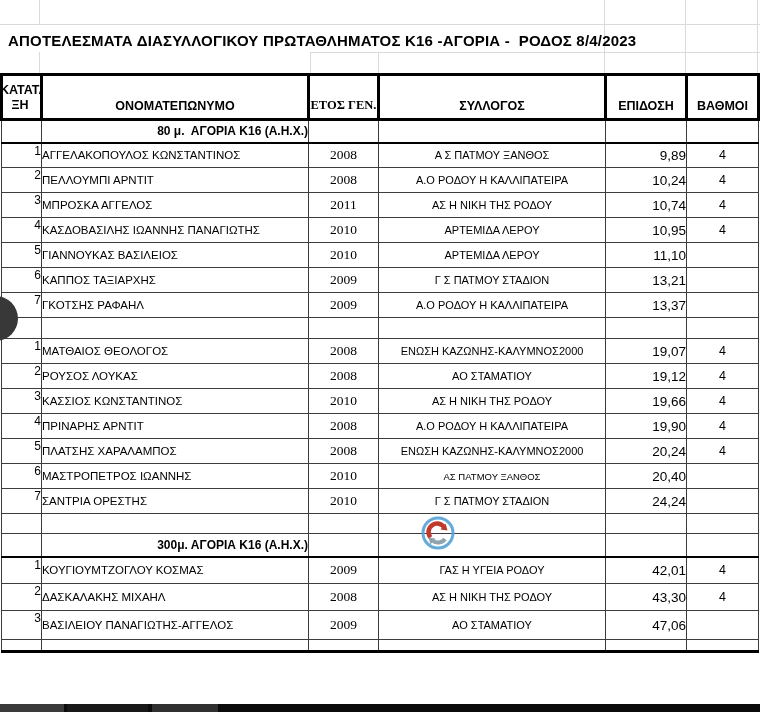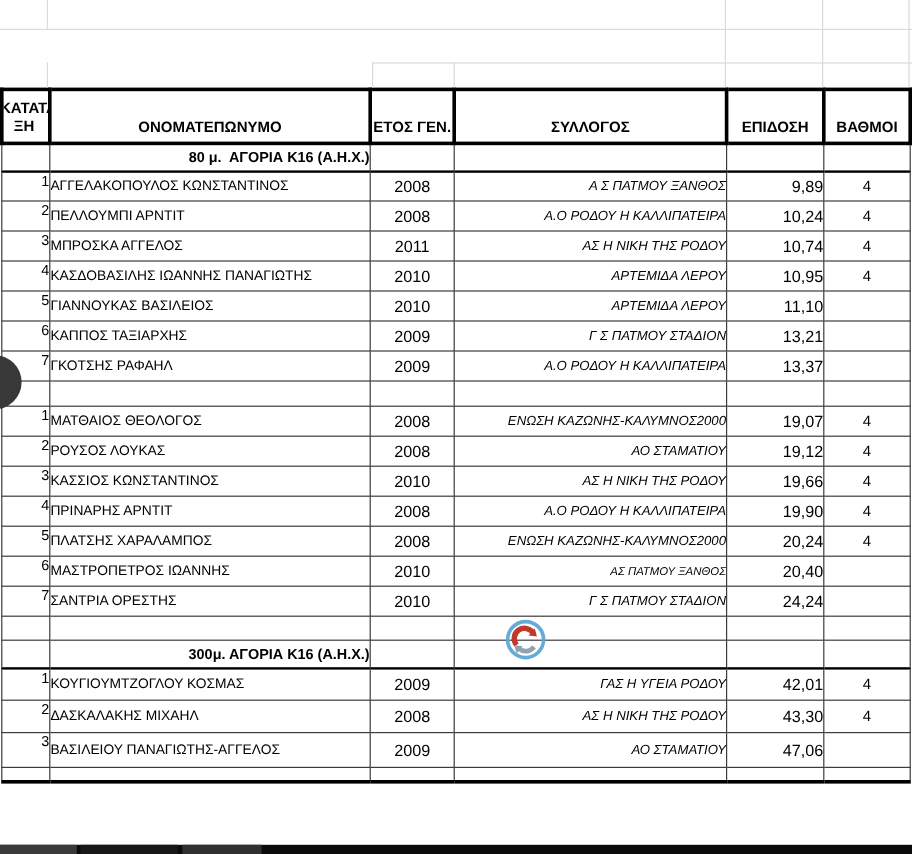--- a/index.html
+++ b/index.html
@@ -28,21 +28,21 @@
     border-collapse:collapse;table-layout:fixed;
     width:757px;margin:0;
   }
   table.results td, table.results th{
     padding:0;overflow:hidden;white-space:nowrap;
     border:1px solid #3c3c3c;
   }
   
   td.c0,th.c0{border-left:2px solid #000;border-right:2px solid #000;}
   td.c1,th.c1{border-right:1px solid #3c3c3c;}
-  td.c2,th.c2{border-right:2px solid #000;}
+  td.c2,th.c2{border-right:2px solid #000;font-family:Liberation Serif, serif;}
   td.c3,th.c3{border-right:2px solid #000;}
   td.c4,th.c4{border-right:2px solid #000;}
   td.c5,th.c5{border-right:2px solid #000;}
 
   
   tr.head th{
     border:3px solid #000;background:#fff;
     vertical-align:bottom;font-weight:bold;font-size:12.5px;
     padding-bottom:5px;text-align:center;
   }
@@ -58,21 +58,21 @@
     font-weight:bold;font-size:12px;text-align:right;
     padding-left:8px;vertical-align:middle;white-space:pre;
   }
 
   
   tr.data{height:25px;}
   tr.data3{height:27px;}
   td.c0{vertical-align:top;text-align:right;font-size:12px;padding:2px 6px 0 0;}
   td.c1{vertical-align:middle;text-align:left;font-size:11.5px;padding-left:8px;white-space:pre;}
   td.c2{vertical-align:middle;text-align:center;font-size:13.5px;}
-  td.c3{vertical-align:middle;text-align:right;font-size:11px;padding-left:5px;font-style:italic;}
+  td.c3{vertical-align:middle;text-align:center;font-size:11px;padding-left:5px;}
   td.c4{vertical-align:middle;text-align:right;font-size:13.5px;padding-right:7px;}
   td.c5{vertical-align:middle;text-align:center;font-size:12.5px;}
 
   
   tr.spacer1{height:21px;}
   tr.spacer2{height:20px;}
   tr.spacer3{height:12px;}
   tr.last td{border-bottom:3px solid #000;}
 
   
@@ -98,20 +98,21 @@
   <div class="top-area">
     <div class="gl-h" style="left:0;top:24px;width:760px;"></div>
     <div class="gl-h" style="left:310px;top:52px;width:450px;"></div>
     <div class="gl-v" style="left:39px;top:0;height:24px;"></div>
     <div class="gl-v" style="left:39px;top:52px;height:21px;"></div>
     <div class="gl-v" style="left:310px;top:52px;height:21px;"></div>
     <div class="gl-v" style="left:378px;top:52px;height:21px;"></div>
     <div class="gl-v" style="left:604px;top:0;height:73px;"></div>
     <div class="gl-v" style="left:685px;top:0;height:73px;"></div>
     <div class="gl-v" style="left:757px;top:0;height:73px;"></div>
+    <div class="title2">ΑΠΟΤΕΛΕΣΜΑΤΑ ΔΙΑΣΥΛΛΟΓΙΚΟΥ ΠΡΩΤΑΘΛΗΜΑΤΟΣ Κ16 -ΑΓΟΡΙΑ -  ΡΟΔΟΣ 8/4/2023</div>
   </div>
 
   <table class="results">
     <colgroup>
       <col style="width:40px">
         <col style="width:267px">
         <col style="width:70px">
       <col style="width:227px">
         <col style="width:81px">
         <col style="width:72px">

